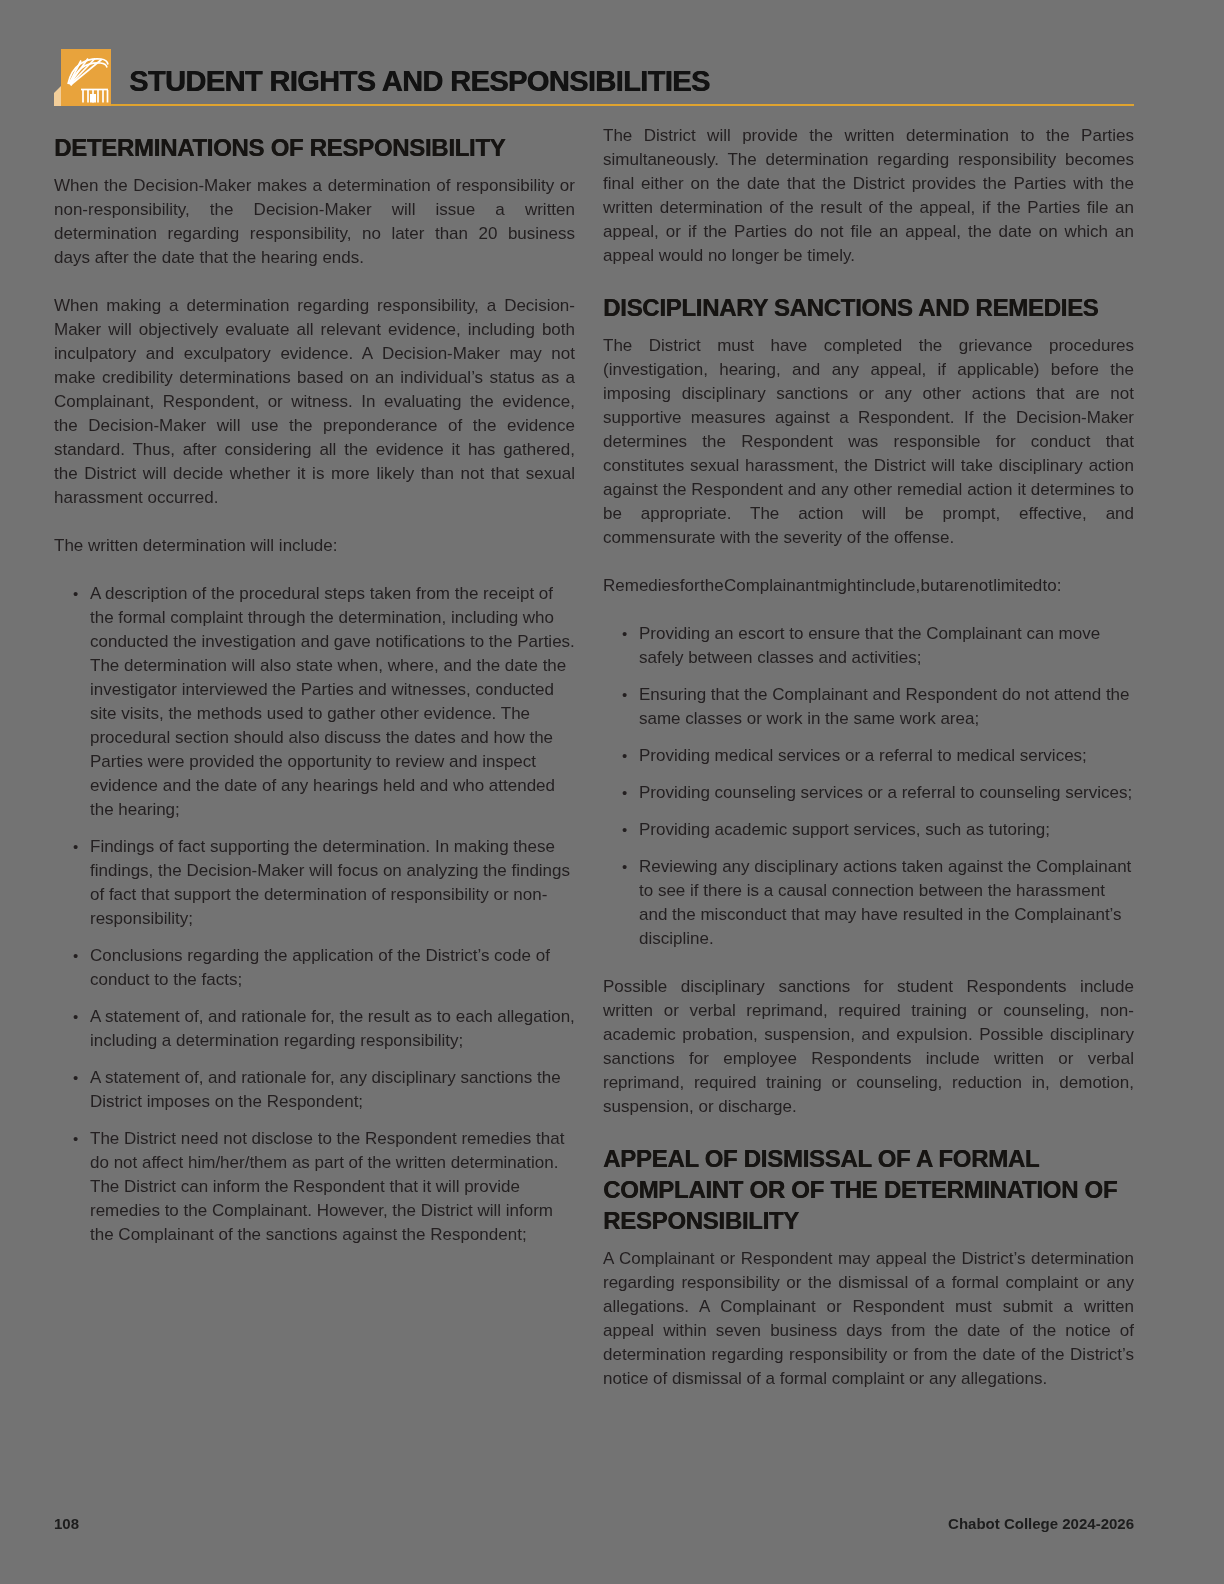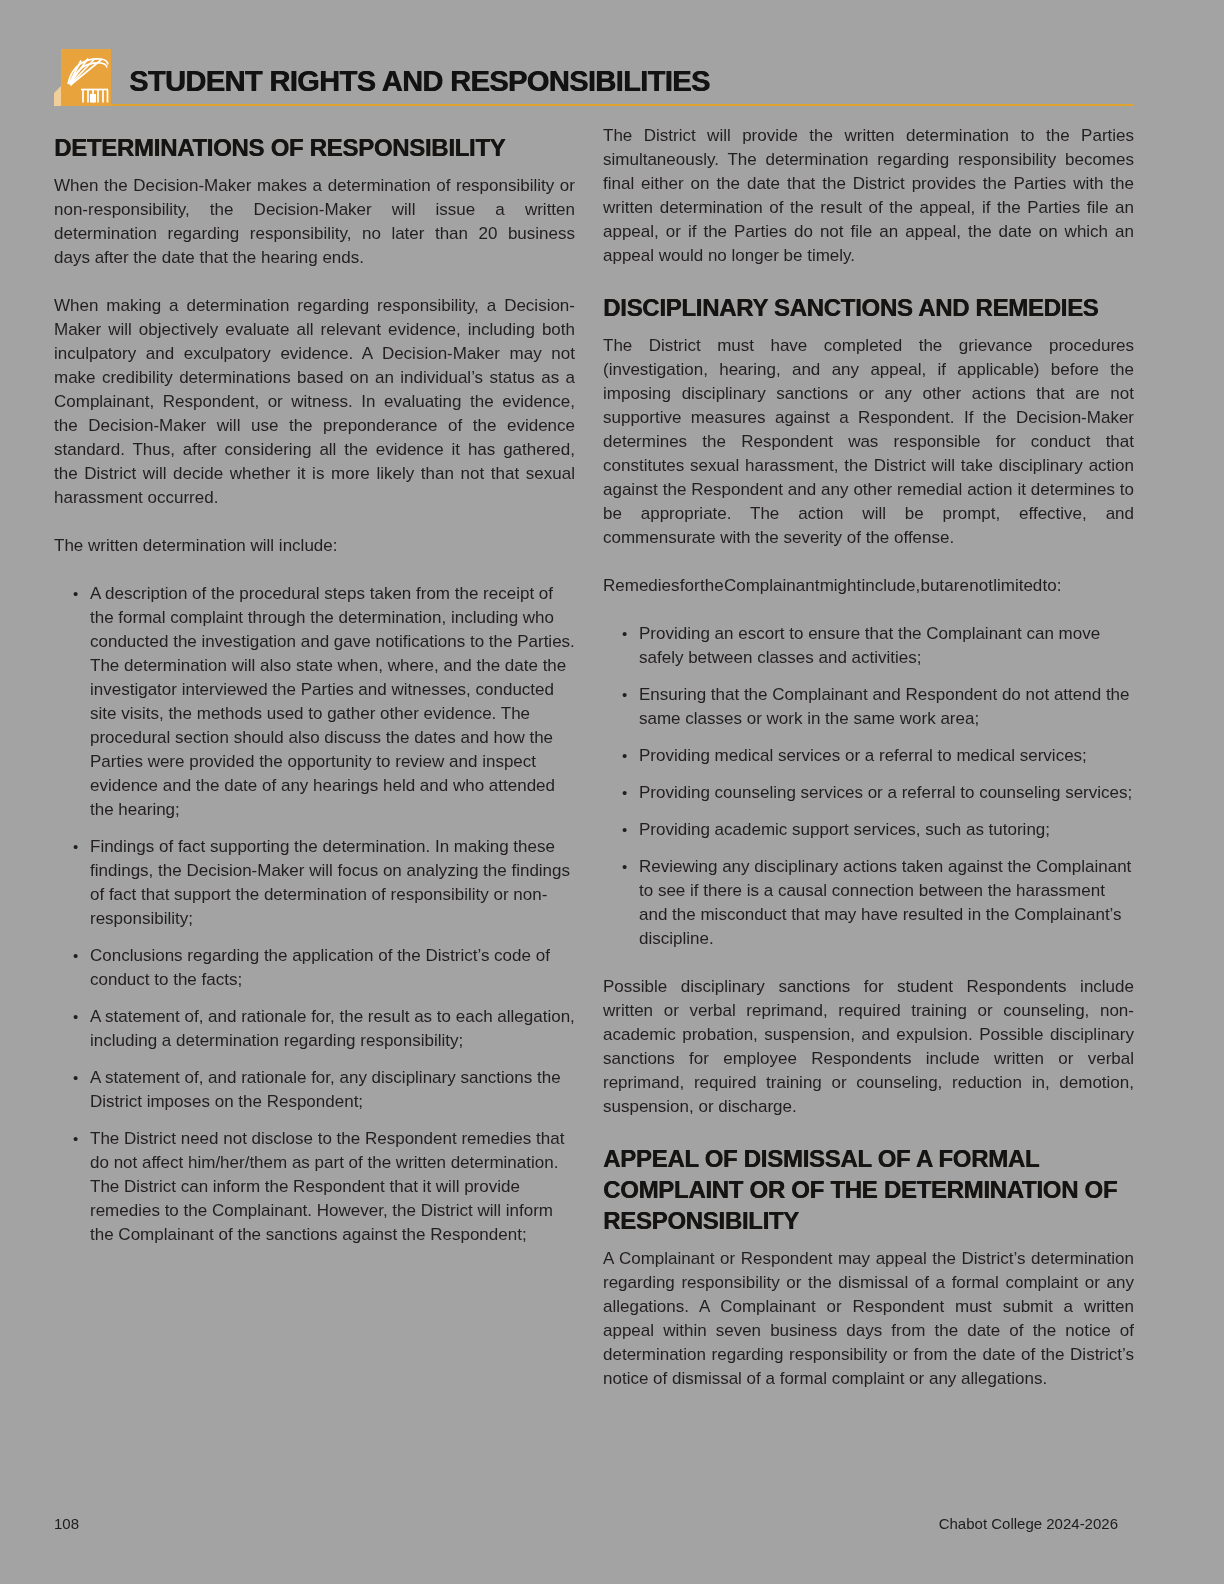--- a/index.html
+++ b/index.html
@@ -1,19 +1,19 @@
 <!DOCTYPE html>
 <html><head>
 <meta charset="utf-8">
 <style>
   html,body{margin:0;padding:0;background:#ffffff;}
   .page{
     position:relative;
     width:1224px;height:1584px;
-    background:#a3a3a3;
+    background:#737373;
     overflow:hidden;
     font-family:"Liberation Sans", sans-serif;
     color:#231f20;
     box-sizing:border-box;
   }
   .content{
     position:absolute;
     left:54px; right:90px; top:44px; bottom:70px;
   }
   
@@ -83,25 +83,26 @@
     position:absolute;
     left:19px;
     top:0;
     font-size:15px;
     line-height:24px;
     color:#231f20;
   }
   
   .footer{
     position:absolute;
-    left:54px; right:106px; bottom:52px;
+    left:54px; right:90px; bottom:52px;
     display:flex;
     justify-content:space-between;
     font-size:15px;
     color:#1d1d1d;
+    font-weight:bold;
   }
 </style>
 </head>
 <body>
 
 <div class="page">
   <div class="content">
 
     <div class="header">
       <svg class="logo" viewBox="0 0 57 57" aria-hidden="true">

